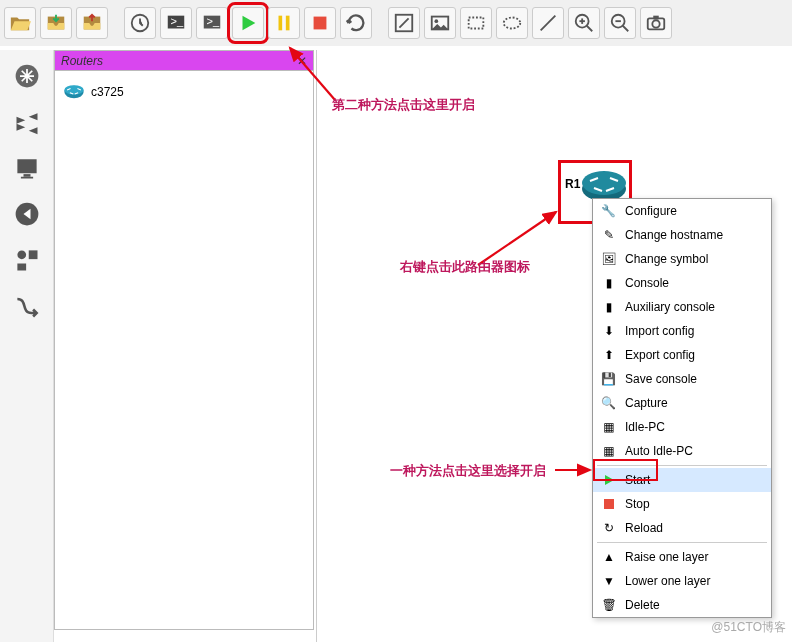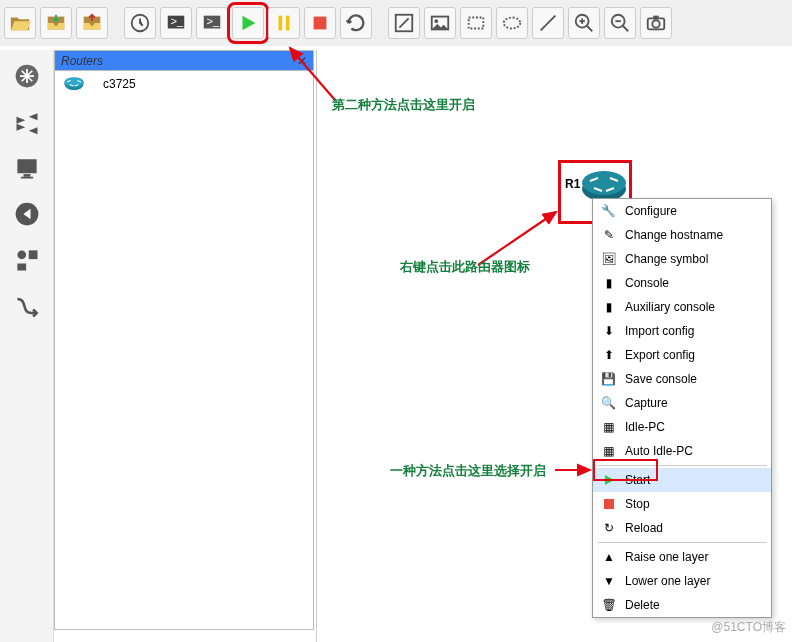--- a/index.html
+++ b/index.html
@@ -6,36 +6,36 @@
   body { width: 792px; height: 642px; background: #fff; position: relative; overflow: hidden; }
   .tb-row { display: flex; align-items: center; height: 46px; background: #f0f0f0; padding: 2px 4px; gap: 4px; }
   .tb-btn { width: 32px; height: 32px; border: 1px solid #ccc; border-radius: 3px; background: #f8f8f8; display: flex; align-items: center; justify-content: center; cursor: pointer; }
   .tb-btn svg { width: 22px; height: 22px; }
   .tb-sep { display: inline-block; width: 8px; }
   .play-highlight { outline: 3px solid #e30613; outline-offset: 2px; }
   .left-col { position: absolute; left: 0; top: 50px; width: 54px; height: calc(642px - 50px); background: #f4f4f4; border-right: 1px solid #ddd; display: flex; flex-direction: column; align-items: center; gap: 10px; padding-top: 8px; }
   .left-col .vbtn { width: 36px; height: 36px; display: flex; align-items: center; justify-content: center; color: #444; cursor: pointer; }
   .left-col .vbtn svg { width: 28px; height: 28px; }
   .panel { position: absolute; left: 54px; top: 50px; width: 260px; height: 580px; border: 1px solid #bbb; background: #fff; }
-  .panel-tab { height: 20px; background: #3b82f6; border-bottom: 1px solid #bbb; display: flex; align-items: center; padding: 0 6px; font-style: italic; color: #333; justify-content: space-between; }
+  .panel-tab { height: 20px; background: #d946ef; border-bottom: 1px solid #bbb; display: flex; align-items: center; padding: 0 6px; font-style: italic; color: #333; justify-content: space-between; }
   .panel-tab .x { font-style: normal; font-family: sans-serif; cursor: pointer; }
-  .tree-item { display: flex; align-items: center; gap: 18px; padding: 4px 8px; cursor: pointer; }
+  .tree-item { display: flex; align-items: center; gap: 6px; padding: 12px 8px; cursor: pointer; }
   .tree-item .rico { width: 22px; height: 18px; }
   .canvas { position: absolute; left: 316px; top: 50px; right: 0; bottom: 0; background: #fff; border-left: 1px solid #ccc; }
   .router-node { position: absolute; left: 565px; top: 166px; display: flex; flex-direction: row; align-items: center; }
   .router-node .lbl { font-weight: bold; margin-bottom: 2px; }
   .router-node .router-svg { width: 48px; height: 38px; }
   .router-highlight { position: absolute; left: 558px; top: 160px; width: 74px; height: 64px; border: 3px solid #e30613; }
   .ctxmenu { position: absolute; left: 592px; top: 198px; width: 180px; background: #fff; border: 1px solid #999; box-shadow: 2px 2px 6px rgba(0,0,0,0.2); }
   .ctxmenu .mi { height: 24px; display: flex; align-items: center; gap: 8px; padding: 0 8px; cursor: pointer; }
   .ctxmenu .mi:hover, .ctxmenu .mi.sel { background: #d6e9ff; }
   .ctxmenu .mi .mico { width: 16px; height: 16px; display: flex; align-items: center; justify-content: center; }
   .msep { height: 1px; margin: 2px 4px; background: #ccc; }
   .start-highlight { position: absolute; left: 593px; top: 459px; width: 65px; height: 22px; border: 2px solid #e30613; pointer-events: none; }
-  .anno { position: absolute; color: #15803d; font-size: 13px; font-weight: bold; }
+  .anno { position: absolute; color: #be185d; font-size: 13px; font-weight: bold; }
   .arrow { stroke: #e30613; stroke-width: 2.2; fill: none; }
   .arrow-head { fill: #e30613; }
   .svg-over { position: absolute; left: 0; top: 0; pointer-events: none; }
   .watermark { position: absolute; right: 6px; bottom: 6px; color: #aaa; font-size: 12px; }
 </style>
 </head>
 <body>
 
 <div class="tb-row">
   <div class="tb-btn">

